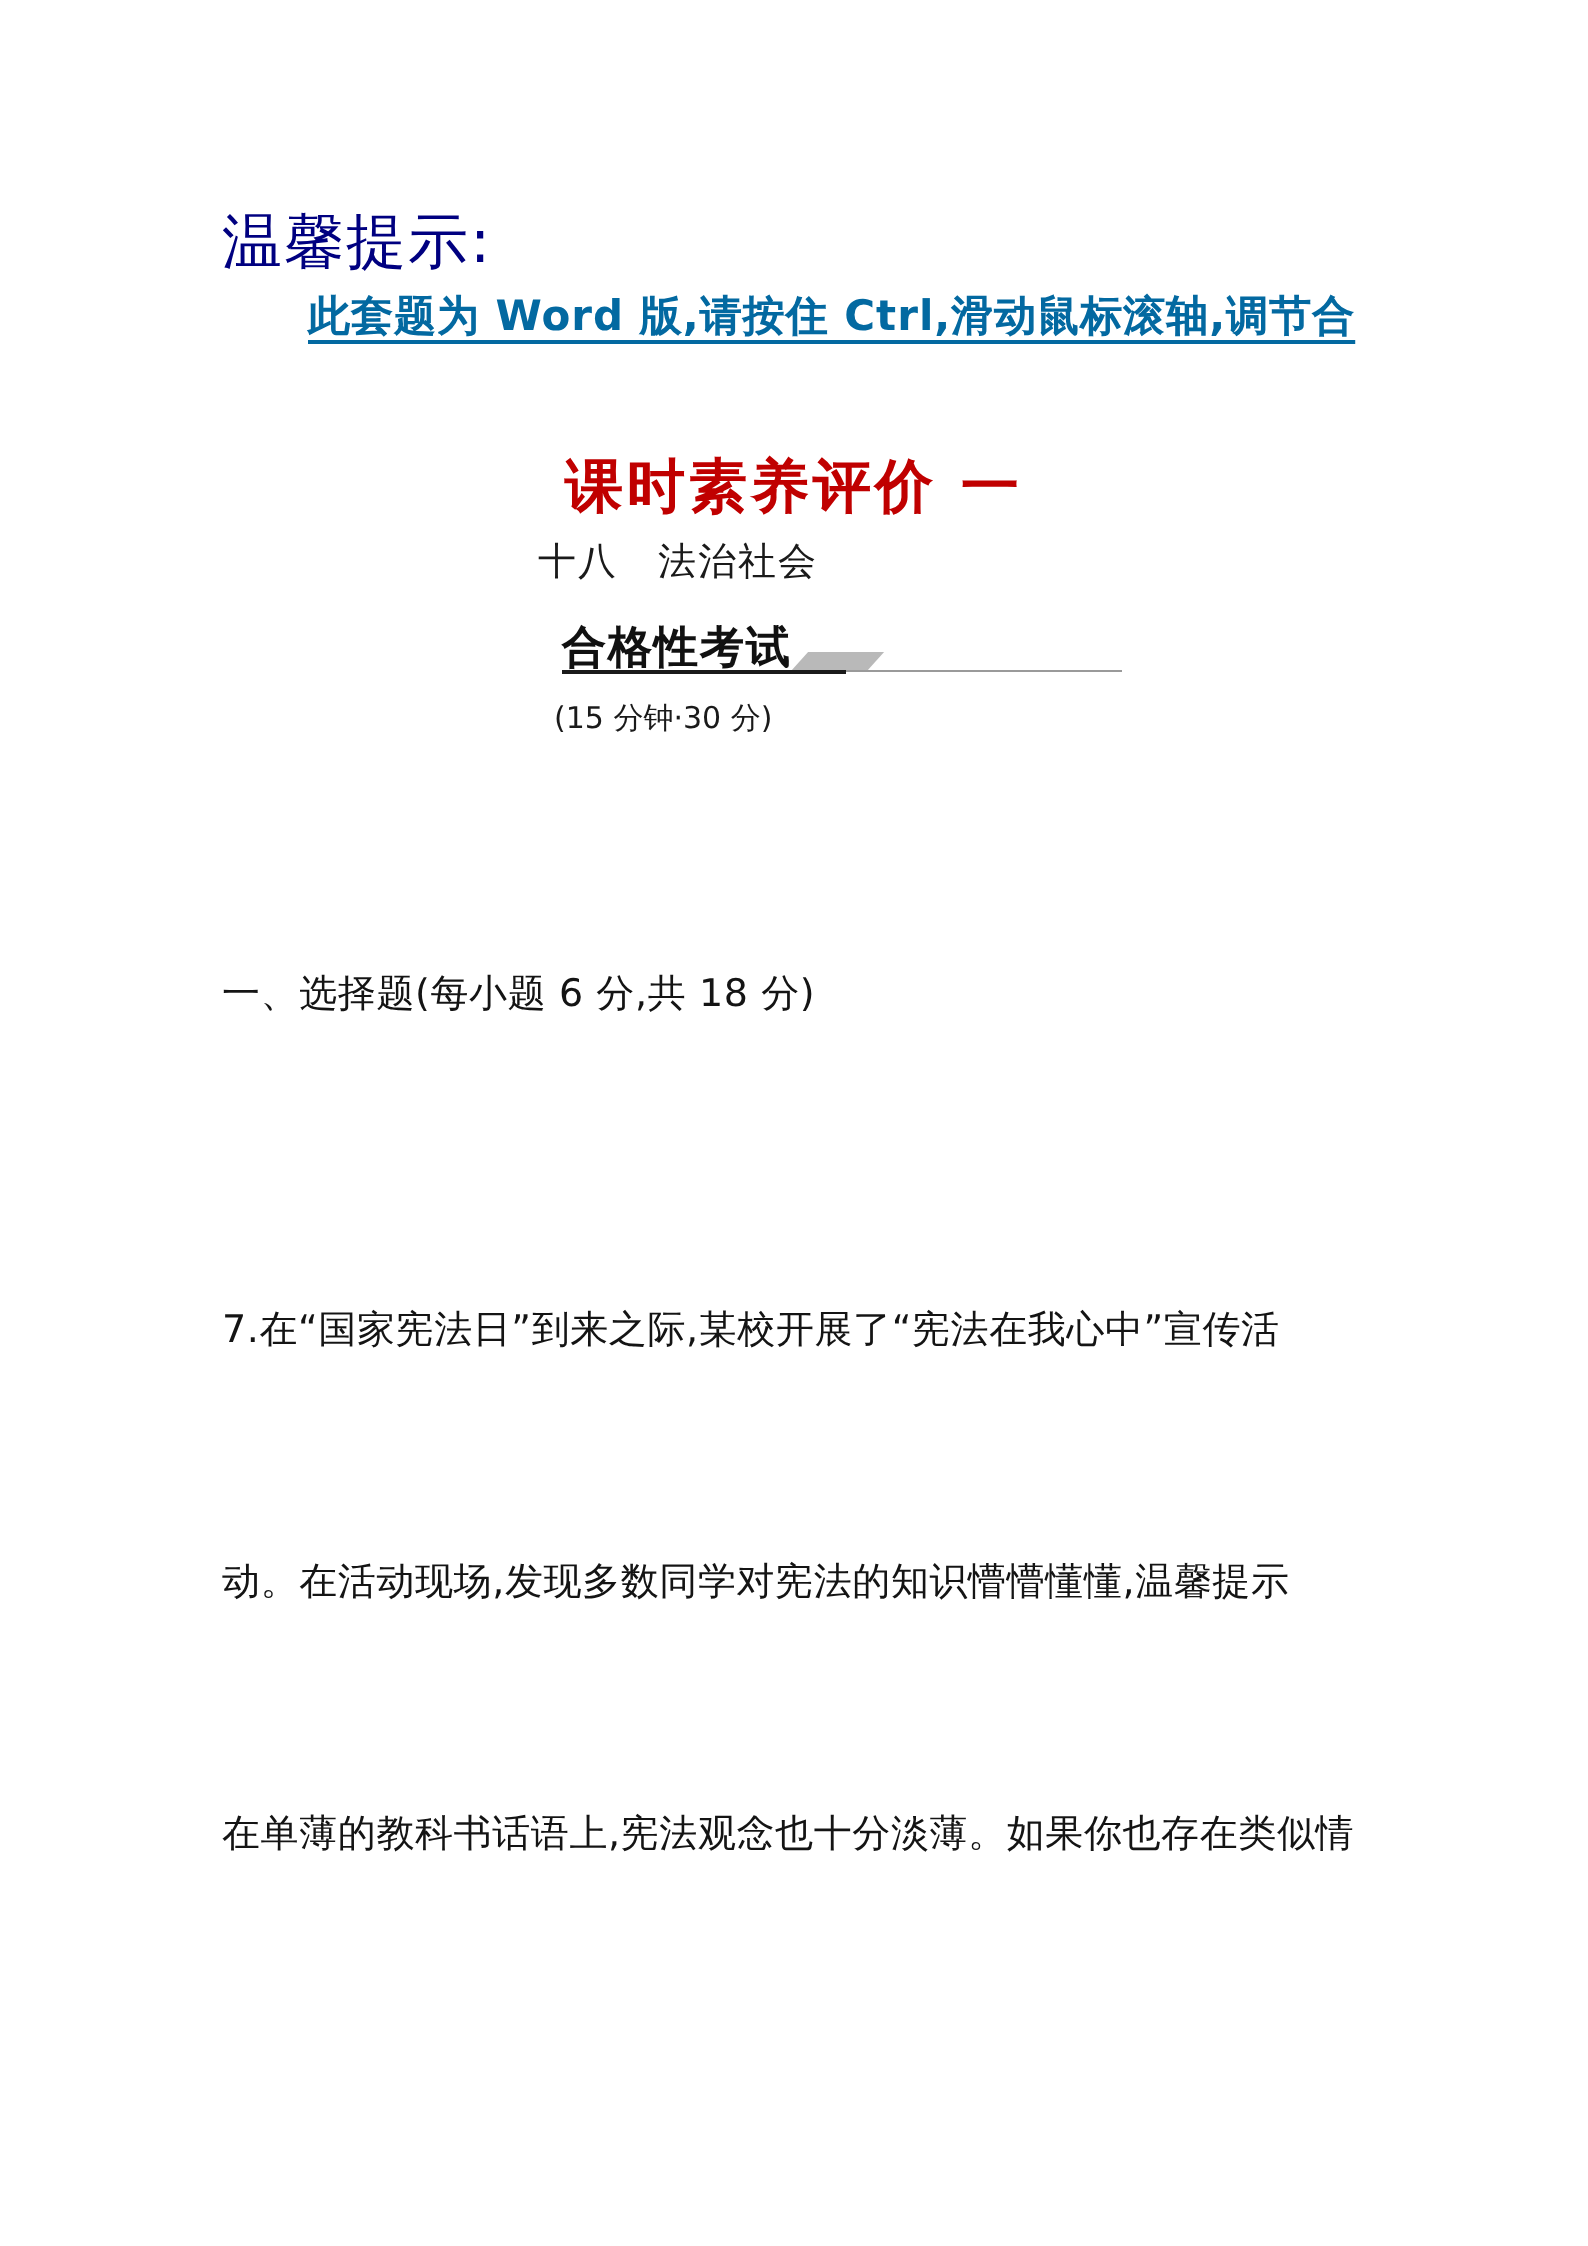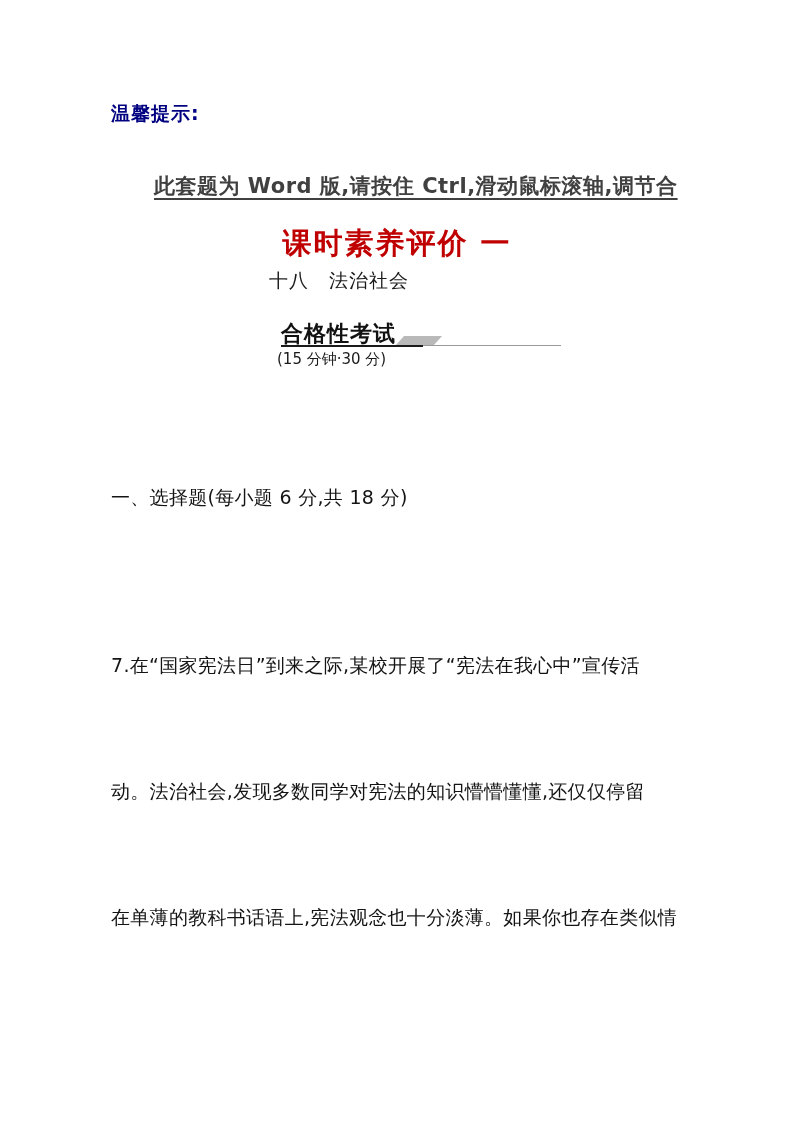--- a/index.html
+++ b/index.html
@@ -10,53 +10,52 @@
     background:#ffffff;
     font-family:"DejaVu Sans", "Liberation Sans", sans-serif;
     color:#141414;
     overflow:hidden;
   }
   .abs { position:absolute; white-space:pre; }
 
   
   .notice-heading {
     left:111px; top:101px;
-    font-size:19px; font-weight:bold;
+    font-size:30px; font-weight:normal;
     color:#000080;
     letter-spacing:1px;
   }
   .notice-line {
     font-size:21px; font-weight:bold;
-    color:#404040;
+    color:#0369a1;
     text-decoration:underline;
     text-decoration-thickness:2px;
     text-underline-offset:5px;
     letter-spacing:0.5px;
-    margin-top:28px;
   }
   .notice-line-1 { left:154px; top:144px; }
   .notice-line-2 { left:111px; top:182px; }
 
   
   .doc-title {
     left:0; top:224px; width:794px;
     text-align:center; white-space:pre;
     font-size:29px; font-weight:bold;
     color:#c00000;
     letter-spacing:2px;
   }
   .doc-subtitle {
     left:0; top:268px; width:678px;
     text-align:center; white-space:pre;
     font-size:19px; color:#1a1a1a;
     letter-spacing:1px;
   }
 
   
-  .exam-badge { left:281px; top:319px; width:280px; height:30px; white-space:normal; }
+  .exam-badge { left:281px; top:309px; width:280px; height:30px; white-space:normal; }
   .exam-badge-text {
     font-size:22px; font-weight:bold; color:#111111; letter-spacing:1px;
   }
   .badge-wedge {
     position:absolute; left:119px; top:17px;
     width:38px; height:9px;
     background:#b9b9b9;
     transform:skewX(-42deg);
   }
   .badge-line-dark {
@@ -96,21 +95,21 @@
     <span class="badge-line-dark"></span>
     <span class="badge-line-gray"></span>
   </div>
 
   <div class="abs time-score">(15 分钟·30 分)</div>
 
   <div class="abs body-text">
     <div>一、选择题(每小题 6 分,共 18 分)</div>
 
     <div>7.在“国家宪法日”到来之际,某校开展了“宪法在我心中”宣传活</div>
-    <div>动。法治社会,发现多数同学对宪法的知识懵懵懂懂,还仅仅停留</div>
+    <div>动。在活动现场,发现多数同学对宪法的知识懵懵懂懂,温馨提示</div>
     <div>在单薄的教科书话语上,宪法观念也十分淡薄。如果你也存在类似情</div>
 
     
     
     
     
 
     
 
     

